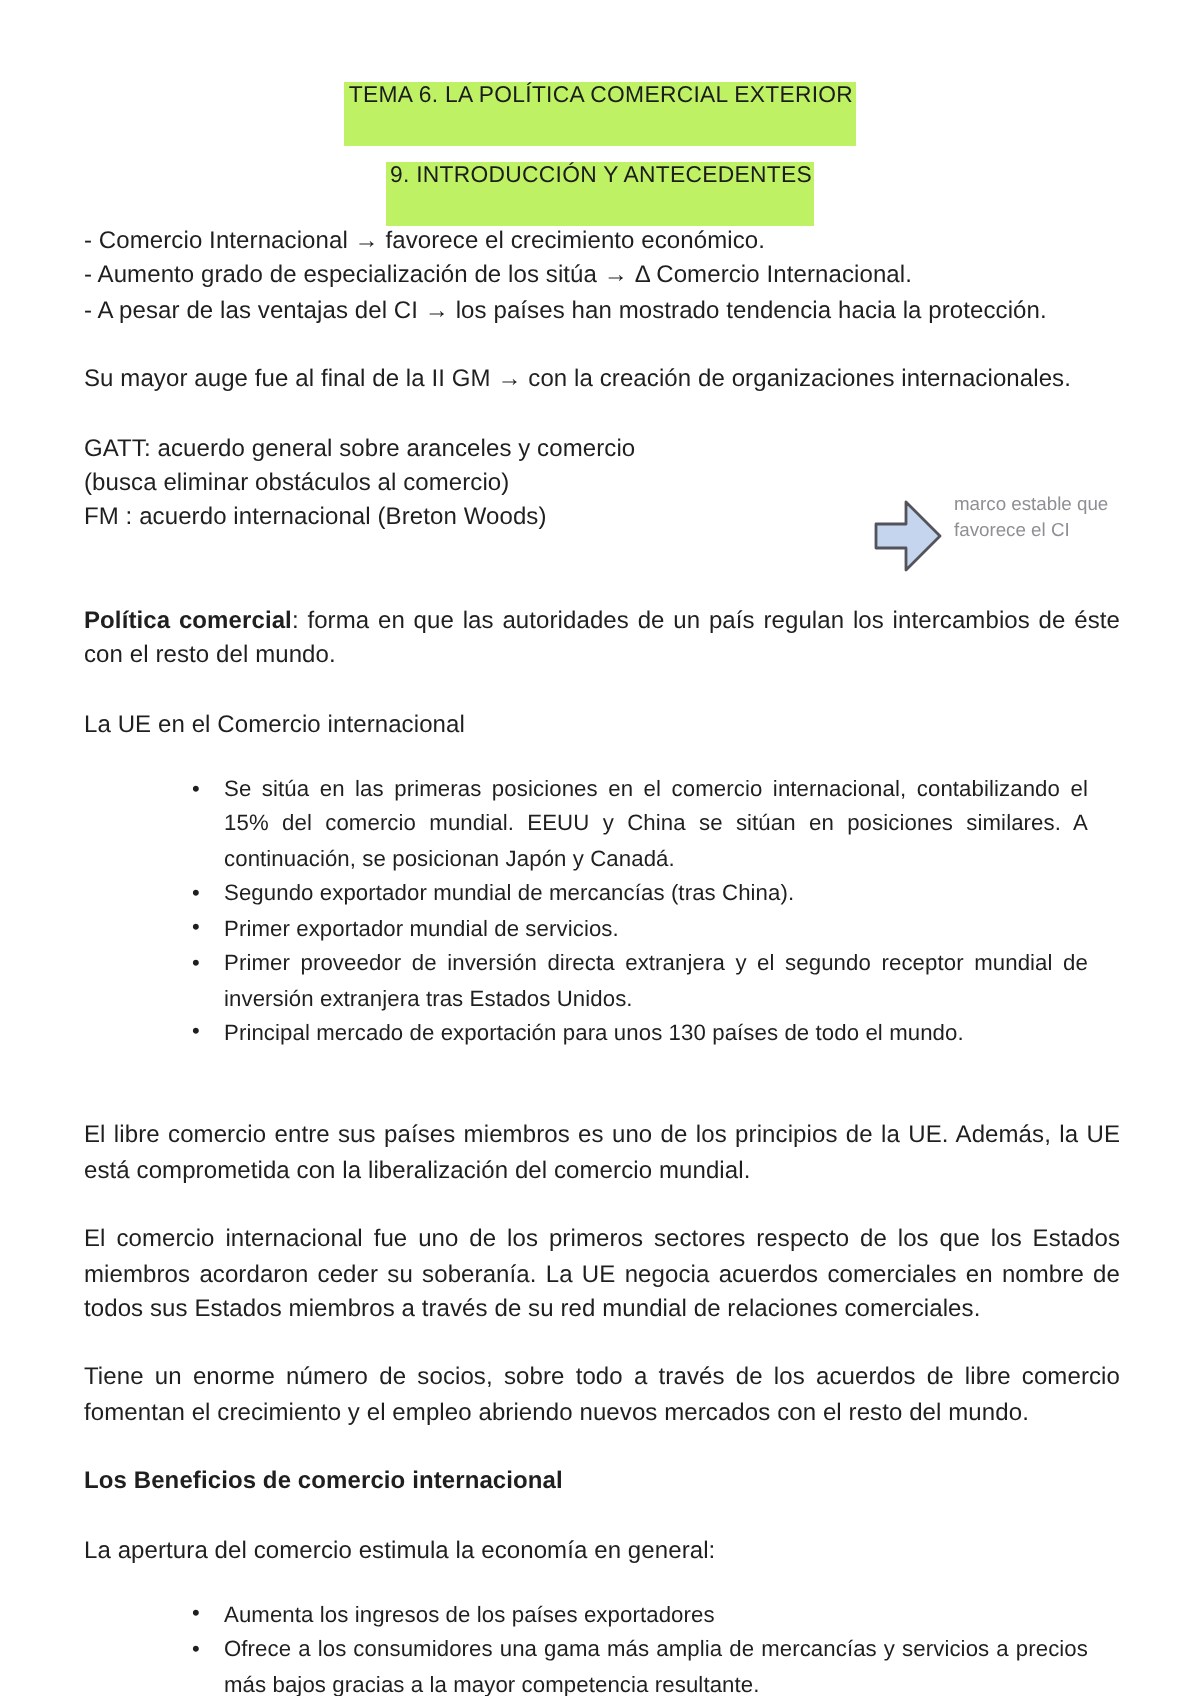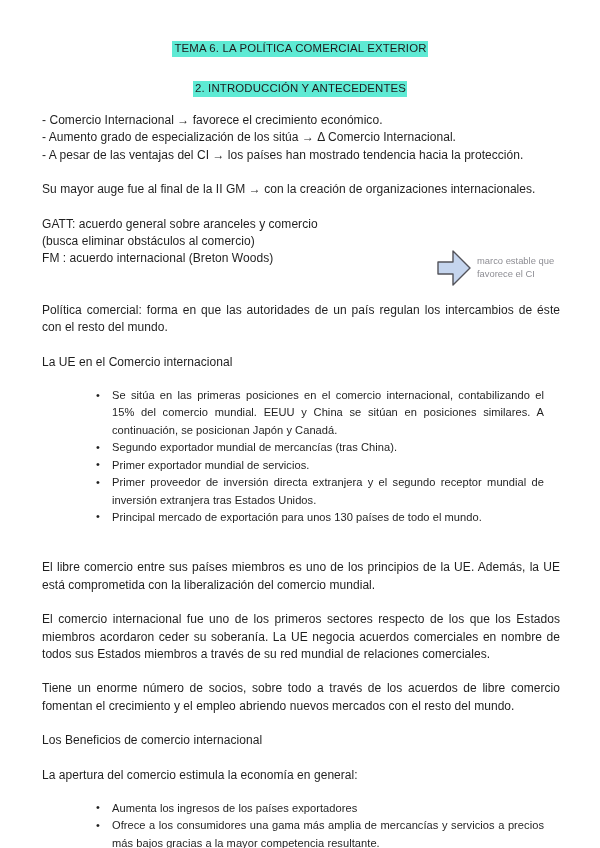--- a/index.html
+++ b/index.html
@@ -23,46 +23,46 @@
     box-sizing: border-box;
   }
 
   
   .title-row {
     text-align: center;
   }
   .title-1 { margin-top: 38px; }
   .title-2 { margin-top: 22px; }
   .title-hl {
-    background: #5eead4;
+    background: #bef264;
     font-size: 11.4px;
     letter-spacing: 0.15px;
     color: #1c1c1c;
-    padding: 1px 1px 3px 2px;
+    padding: 1px 1px 19px 2px;
     line-height: 15px;
     white-space: nowrap;
   }
 
   
   .body-area {
     margin-top: 16px;
     padding-left: 42px;
     padding-right: 40px;
   }
   p.para {
     margin: 0;
     font-size: 12px;
     line-height: 17.4px;
     color: #1f1f1f;
     letter-spacing: 0.05px;
   }
   p.para.just { text-align: justify; }
   .gap-s { height: 17px; }
   .gap-m { height: 17px; }
-  .b { font-weight: normal; }
+  .b { font-weight: bold; }
 
   
   ul.bl {
     margin: 16px;
     padding: 0 0 0 38px;
     list-style: none;
   }
   ul.bl > li {
     position: relative;
     font-size: 11.1px;
@@ -80,21 +80,21 @@
     color: #1f1f1f;
   }
   ul.bl > li.just { text-align: justify; }
 
   
   .annot {
     position: absolute;
     left: 436px;
     top: 208px;
     display: flex;
-    align-items: center;
+    align-items: flex-start;
     gap: 5px;
   }
   .annot .arrow-wrap {
     width: 36px;
     height: 44px;
     flex: 0 0 auto;
   }
   .annot .note {
     font-size: 9.4px;
     line-height: 12.6px;
@@ -106,21 +106,21 @@
 </style>
 </head>
 <body>
 
 <div class="page">
 
   <div class="title-row title-1">
     <span class="title-hl">TEMA 6. LA POLÍTICA COMERCIAL EXTERIOR</span>
   </div>
   <div class="title-row title-2">
-    <span class="title-hl">2. INTRODUCCIÓN Y ANTECEDENTES</span>
+    <span class="title-hl">9. INTRODUCCIÓN Y ANTECEDENTES</span>
   </div>
 
   <div class="body-area">
 
     <p class="para">- Comercio Internacional → favorece el crecimiento económico.</p>
     <p class="para">- Aumento grado de especialización de los sitúa → Δ Comercio Internacional.</p>
     <p class="para">- A pesar de las ventajas del CI → los países han mostrado tendencia hacia la protección.</p>
 
     <div class="gap-s"></div>
 

